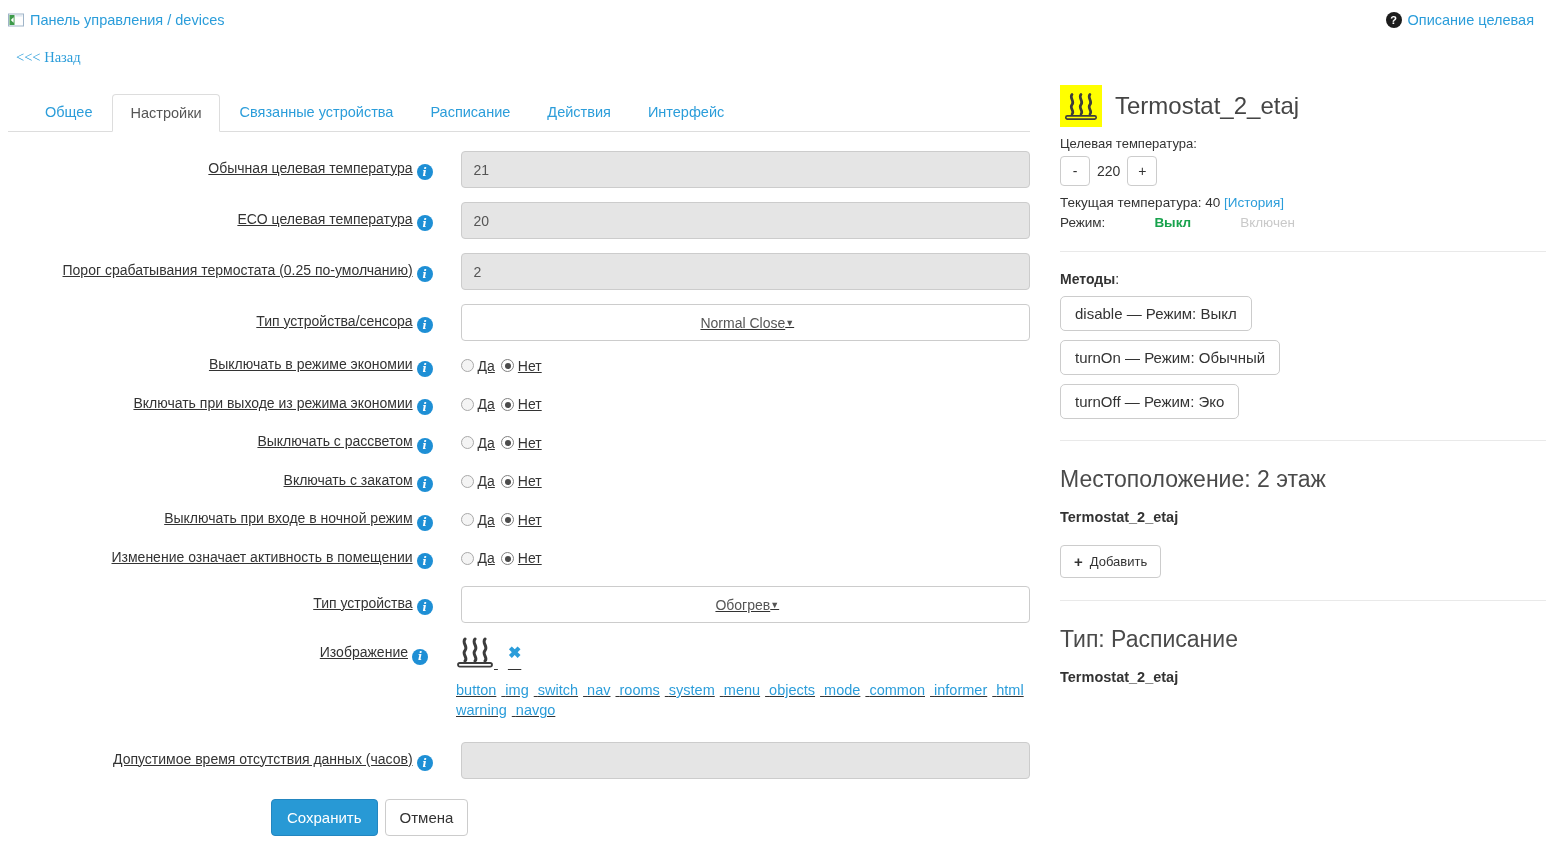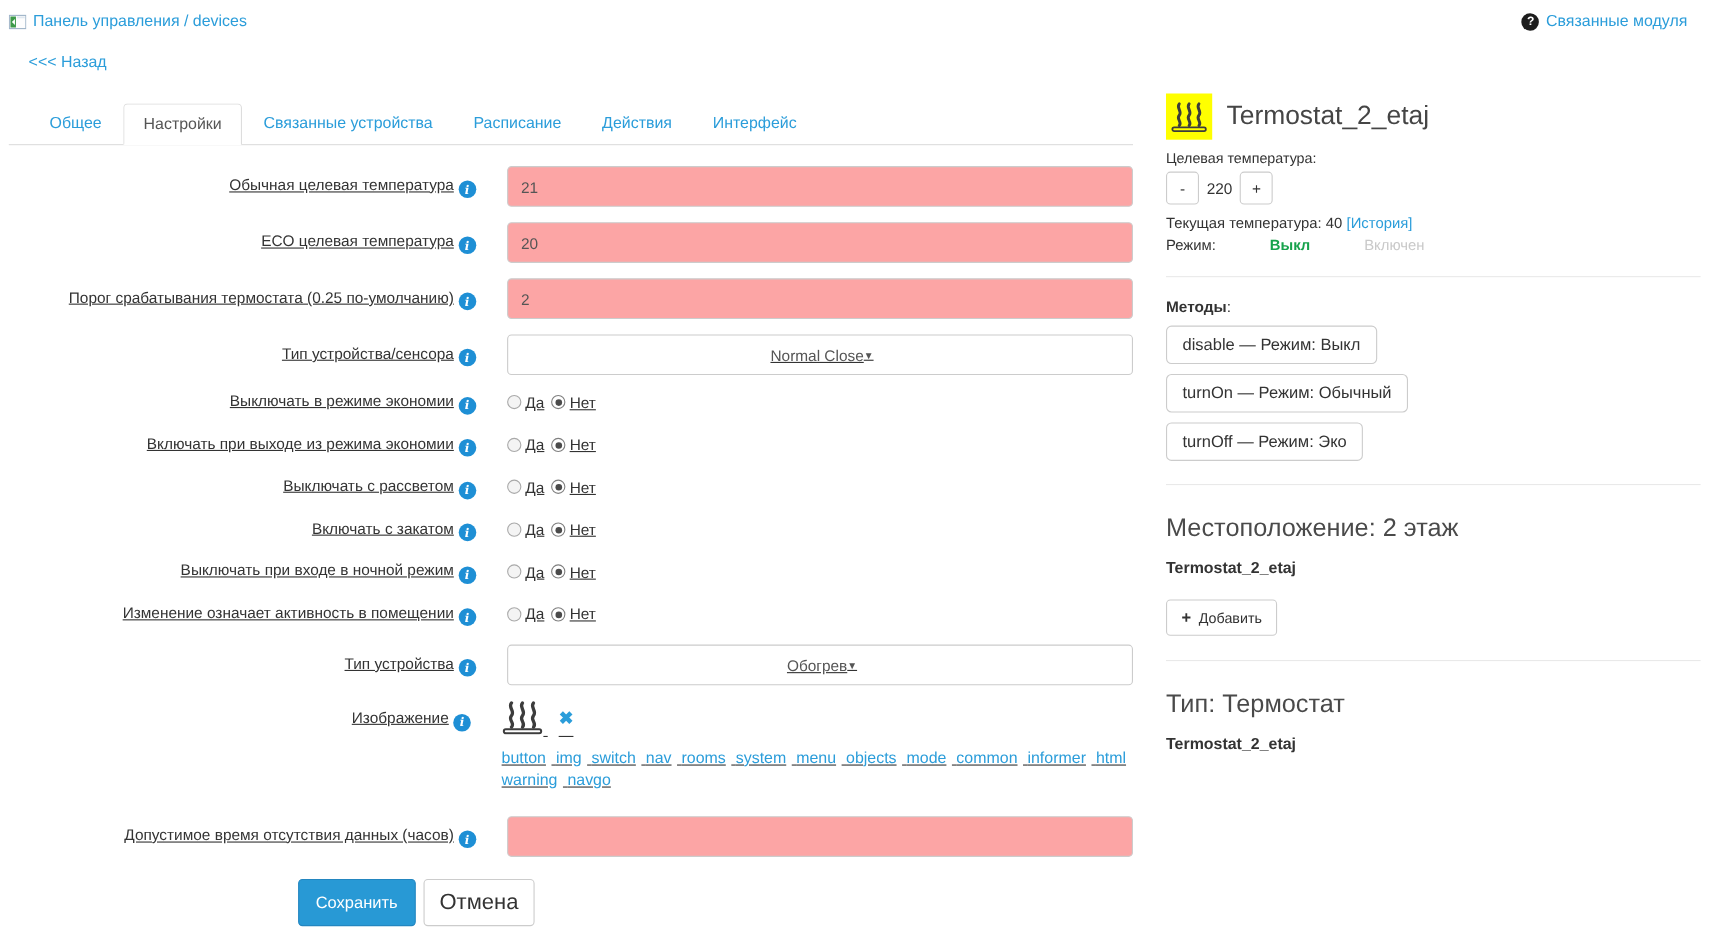--- a/index.html
+++ b/index.html
@@ -9,42 +9,42 @@
     background:#ffffff; color:#333;
     font-family:"Liberation Sans", sans-serif; font-size:14px;
   }
   a, .link { color:#2b9dda; text-decoration:none; cursor:pointer; }
 
   
   .topbar { display:flex; justify-content:space-between; align-items:center; padding:12px 22px 0 8px; }
   .crumb, .module-desc { display:inline-flex; align-items:center; gap:6px; font-size:14.5px; }
   .q-icon { width:16px; height:16px; border-radius:50%; background:#1c1c1c; color:#fff;
             font-size:11px; font-weight:bold; display:inline-flex; align-items:center; justify-content:center; }
-  .back { display:inline-block; margin:21px 0 0 26px; font-size:14.5px; }
+  .back { display:inline-block; margin:21px 0 0 16px; font-size:14.5px;font-family:Liberation Serif, serif; }
 
   
   .layout { position:absolute; top:82px; left:0; width:1556px; }
   .main { position:absolute; left:8px; top:12px; width:1022px; }
   .side { position:absolute; left:1060px; top:3px; width:486px; }
 
   
   .tabs { display:flex; list-style:none; margin:0; padding:0 0 0 20px; border-bottom:1px solid #ddd; }
   .tab { padding:10px 17px; font-size:14.5px; color:#2b9dda; cursor:pointer; margin-bottom:-1px; margin-right:3px; }
   .tab.active { color:#555; background:#fff; border:1px solid #ddd; border-bottom:1px solid #fff; border-radius:4px 4px 0 0; cursor:default; }
 
   
   .form { padding-top:19px; }
   .frow { display:flex; align-items:center; margin-bottom:14px;text-decoration:underline; }
   .frow .lbl { width:428px; text-align:right; color:#333; line-height:19px; }
   .frow .ctrl { margin-left:28px; width:574px; }
   .i-icon { width:16px; height:16px; border-radius:50%; background:#1e8fd5; color:#fff;
             font-size:11px; font-weight:bold; font-style:italic; font-family:"DejaVu Serif", serif;
             display:inline-flex; align-items:center; justify-content:center; vertical-align:-3px; margin-left:4px; }
   .tinput { width:100%; height:37px; border:1px solid #ccc; border-radius:4px; padding:6px 12px;
-            font-size:14px; color:#555; font-family:"Liberation Sans", sans-serif; background:#fca5a5; }
+            font-size:14px; color:#555; font-family:"Liberation Sans", sans-serif; background:#e5e5e5; }
   .selectbox { width:100%; height:37px; border:1px solid #ccc; border-radius:4px; padding:6px 10px 6px 14px;
                display:flex; align-items:center; justify-content:center; color:#555; background:#fff; cursor:pointer; }
   .caret { font-size:9px; color:#555; }
 
   .radio-row { margin-bottom:17px; }
   .radio-group { display:flex; align-items:center; }
   .radio { width:13px; height:13px; border-radius:50%; border:1px solid #a9a9a9; background:#f4f4f4;
            display:inline-block; position:relative; cursor:pointer; }
   .radio.checked { background:#fff; border-color:#7f7f7f; }
   .radio.checked::after { content:""; position:absolute; left:3px; top:3px; width:6px; height:6px;
@@ -56,21 +56,21 @@
   .img-close { color:#2b9dda; font-size:16px; font-weight:bold; margin-left:10px; vertical-align:10px; cursor:pointer; }
   .img-links { margin-top:9px; width:574px; line-height:20px; font-size:14.5px; }
   .img-links a { margin-right:5px; }
 
   .last-input-row { margin-top:22px; }
 
   .actions { margin:20px 0 0 263px; display:flex; }
   .btn-primary { background:#2899d5; border:1px solid #2386c0; color:#fff; border-radius:4px;
                  padding:9px 15px; font-size:15px; font-family:"Liberation Sans", sans-serif; cursor:pointer; }
   .btn-default { background:#fff; border:1px solid #ccc; color:#333; border-radius:4px;
-                 padding:9px 14px; font-size:20px; margin-left:7px; font-family:"Liberation Sans", sans-serif; cursor:pointer; }
+                 padding:9px 14px; font-size:15px; margin-left:7px; font-family:"Liberation Sans", sans-serif; cursor:pointer; }
 
   
   .device-header { display:flex; align-items:center; gap:13px; }
   .yellow-icon { width:42px; height:42px; background:#ffff00; display:flex; align-items:center; justify-content:center; }
   .device-title { font-size:24px; color:#454545; }
   .small-label { font-size:13px; color:#333; margin-top:9px; }
   .stepper { display:flex; align-items:center; margin-top:5px; }
   .step-btn { width:30px; height:30px; border:1px solid #ccc; border-radius:4px; background:#fff;
               font-size:14px; color:#333; display:flex; align-items:center; justify-content:center; cursor:pointer; }
   .step-value { margin:0 7px; font-size:14px; color:#333; }
@@ -106,21 +106,21 @@
         <rect x="0.5" y="2" width="15" height="12" fill="#fdfdfd" stroke="#9fb4c8"></rect>
         <rect x="1.5" y="3" width="5" height="10" fill="#3d9a49"></rect>
         <polygon points="5.6,5.2 2.8,8 5.6,10.8" fill="#ffffff"></polygon>
         <rect x="7.5" y="3" width="7" height="1.6" fill="#dfe8f0"></rect>
       </svg>
     </span>
     <span>Панель управления / devices</span>
   </a>
   <a class="module-desc">
     <span class="q-icon">?</span>
-    <span>Связанные модуля</span>
+    <span>Описание целевая</span>
   </a>
 </div>
 
 <a class="back">&lt;&lt;&lt; Назад</a>
 
 <div class="layout">
 
   <div class="main">
     <ul class="tabs">
       <li class="tab">Общее</li>
@@ -325,19 +325,19 @@
     <a class="device-link">Termostat_2_etaj</a>
     <div>
       <button class="add-btn">
         <span class="plus-glyph">+</span>
         <span>Добавить</span>
       </button>
     </div>
 
     <hr class="divider d3">
 
-    <div class="section-heading">Тип: Термостат</div>
+    <div class="section-heading">Тип: Расписание</div>
     <a class="device-link">Termostat_2_etaj</a>
   </div>
 </div>
 
 
 
 
 </body></html>

